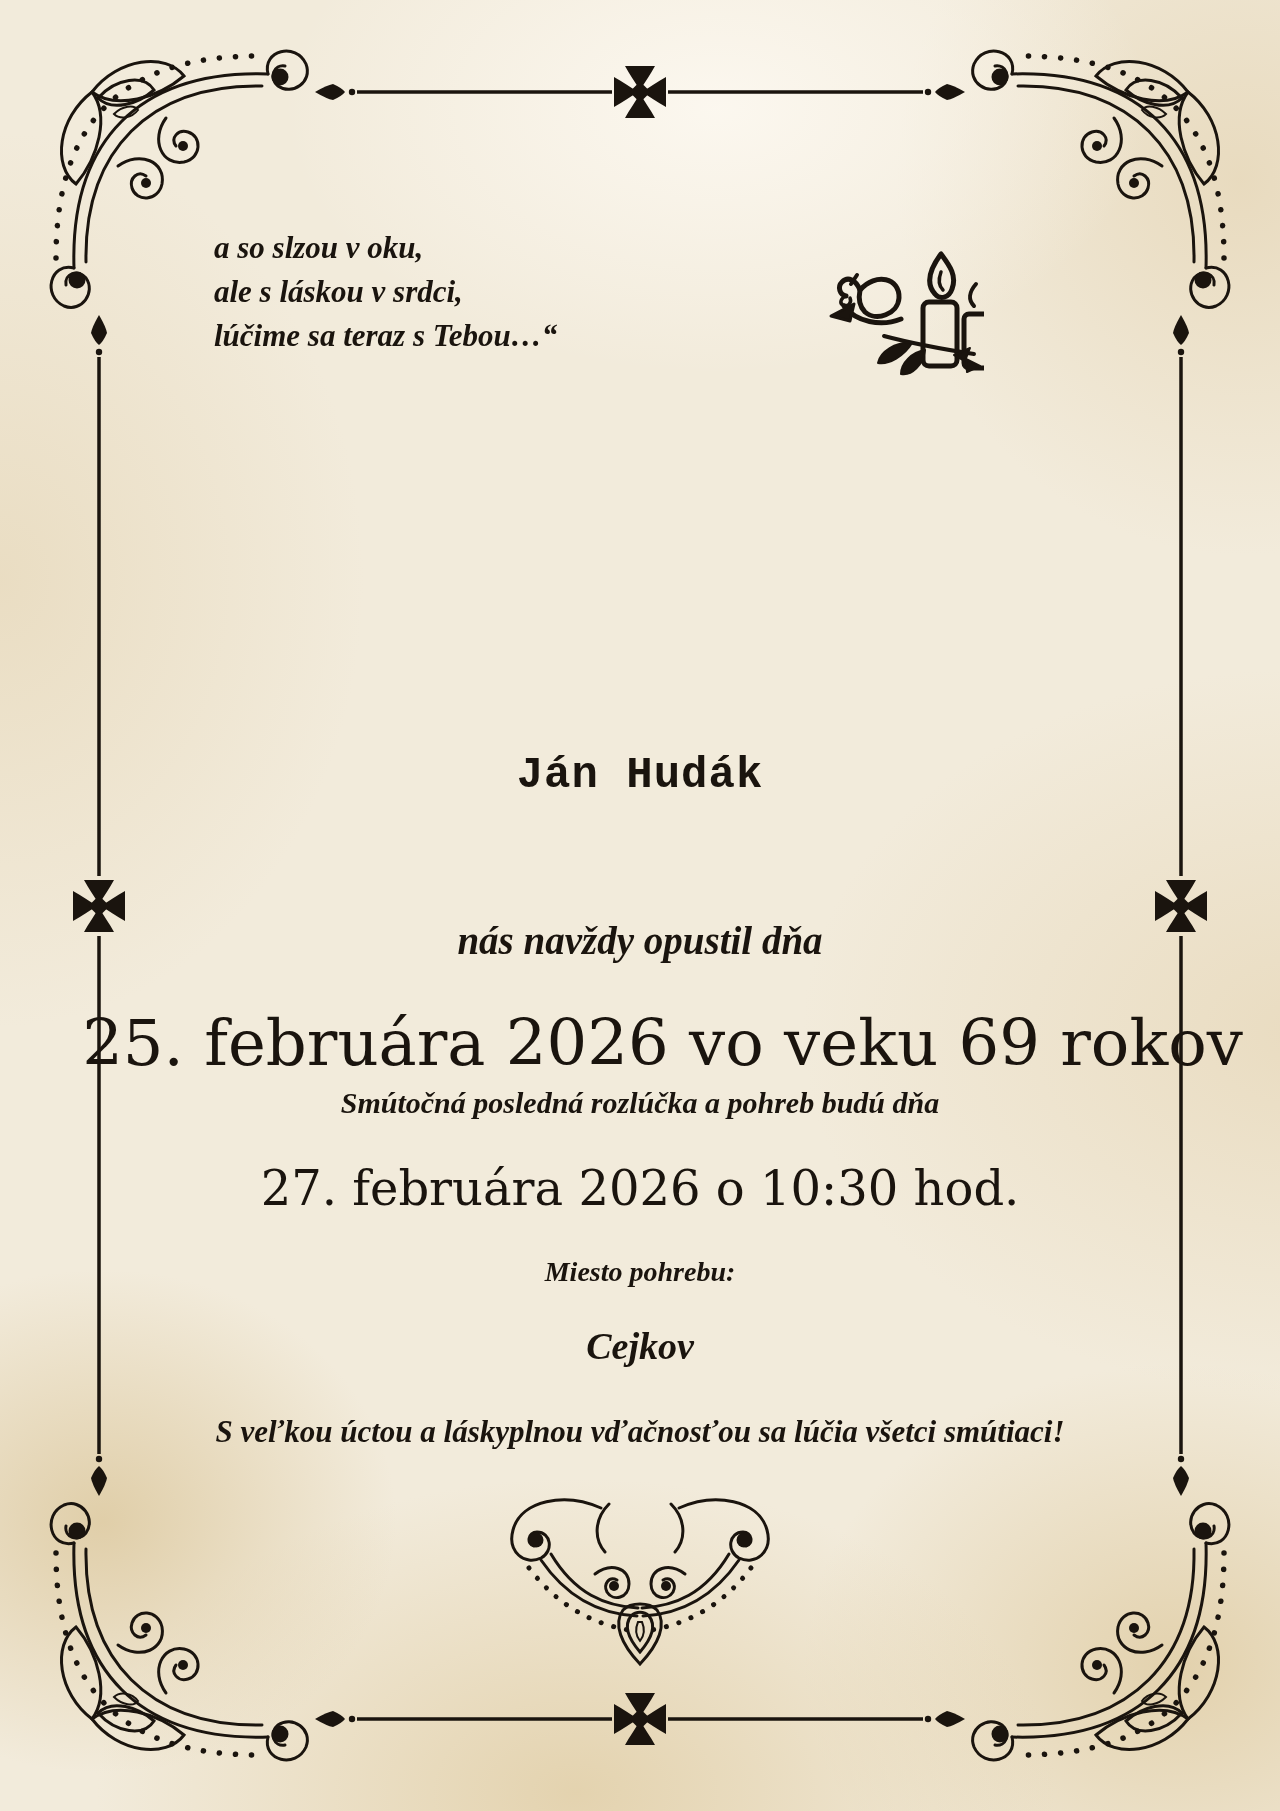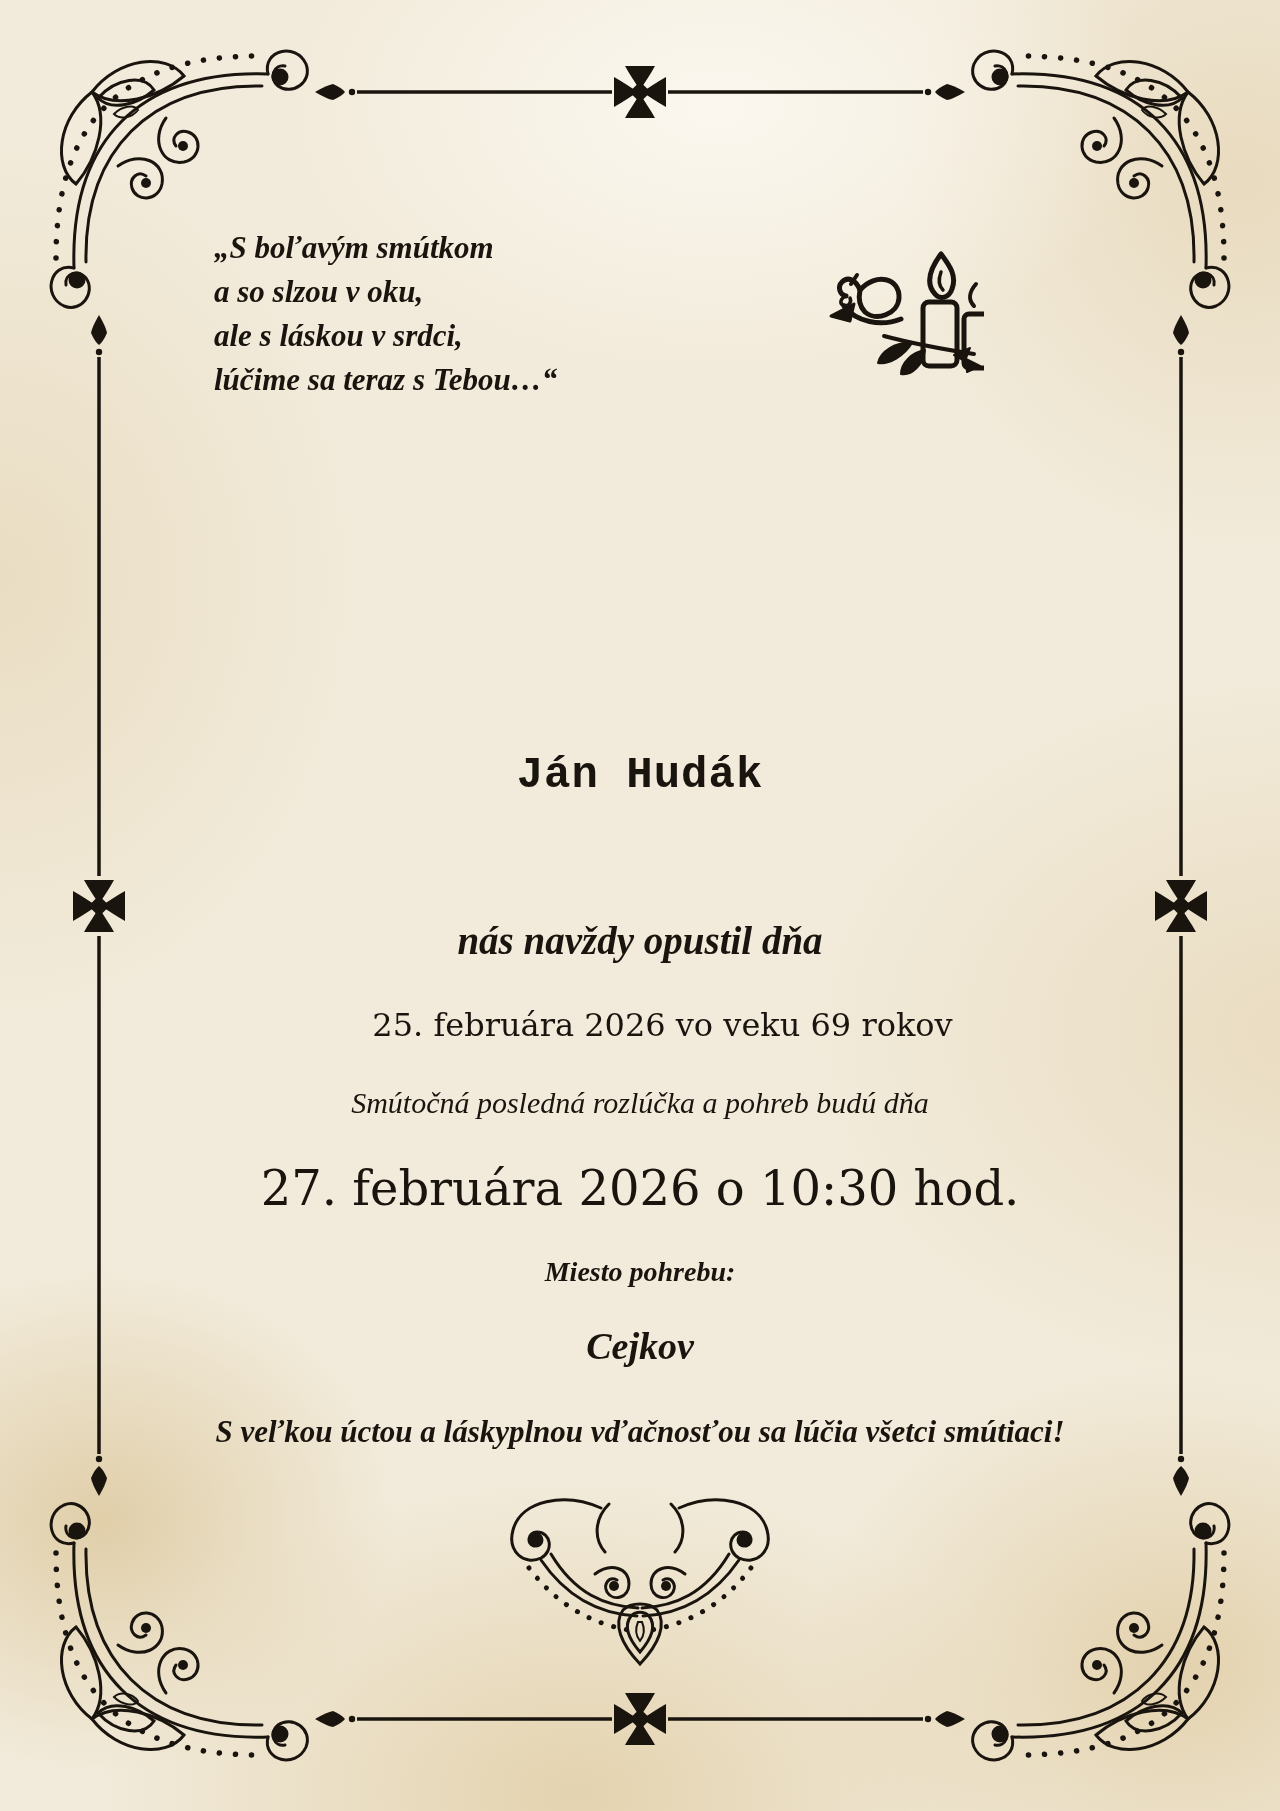--- a/index.html
+++ b/index.html
@@ -24,22 +24,22 @@
   .frame,.orn{position:absolute;left:0;top:0;pointer-events:none;}
   .quote{
     position:absolute;left:214px;top:226px;
     font-style:italic;font-weight:700;
     font-size:31px;line-height:44px;
     text-align:left;
   }
   .intro{top:594px;font-style:italic;font-weight:700;font-size:33px;line-height:46px;}
   .name{top:750px;font-family:Liberation Mono, monospace;font-weight:700;font-size:44px;letter-spacing:1px;}
   .passing-label{top:918px;font-style:italic;font-weight:700;font-size:39px;}
-  .date1{top:1006px;font-family:"DejaVu Serif",serif;font-weight:400;font-size:32px;padding-left:45px;}
-  .funeral-label{top:1086px;font-style:italic;font-weight:400;font-size:30px;}
+  .date1{top:1006px;font-family:"DejaVu Serif",serif;font-weight:400;font-size:64px;padding-left:45px;}
+  .funeral-label{top:1086px;font-style:italic;font-weight:700;font-size:30px;}
   .date2{top:1160px;font-family:"DejaVu Serif",serif;font-weight:400;font-size:48px;}
   .place-label{top:1256px;font-style:italic;font-weight:700;font-size:28px;}
   .place{top:1324px;font-style:italic;font-weight:700;font-size:38px;}
   .closing{top:1414px;font-style:italic;font-weight:700;font-size:31px;}
   .rip{top:1518px;font-family:"DejaVu Serif",serif;font-weight:700;font-size:26px;letter-spacing:1px;}
 </style>
 </head>
 <body>
 
 <div class="page">
@@ -107,21 +107,20 @@
       <use href="#spear" transform="translate(332,1719)"></use>
       <use href="#spear" transform="translate(948,1719) scale(-1,1)"></use>
       <use href="#spear" transform="translate(99,332) rotate(90)"></use>
       <use href="#spear" transform="translate(99,1479) rotate(-90)"></use>
       <use href="#spear" transform="translate(1181,332) rotate(90)"></use>
       <use href="#spear" transform="translate(1181,1479) rotate(-90)"></use>
     </g>
   </svg>
 
   <div class="quote">
-    <div>„S boľavým smútkom</div>
     <div>a so slzou v oku,</div>
     <div>ale s láskou v srdci,</div>
     <div>lúčime sa teraz s Tebou…“</div>
   </div>
 
   <svg class="abs" style="left:826px;top:224px;" width="158" height="158" viewBox="0 0 158 158" aria-hidden="true">
     <g stroke="#1a140e" stroke-width="5" fill="none" stroke-linecap="round" stroke-linejoin="round">
 
       <path d="M115,30 C103,46 100,60 109,70 C114,76 123,74 126,65 C131,52 124,42 115,30 Z"></path>
       <path d="M115,48 C112,56 113,62 117,66" stroke-width="3.5"></path>

